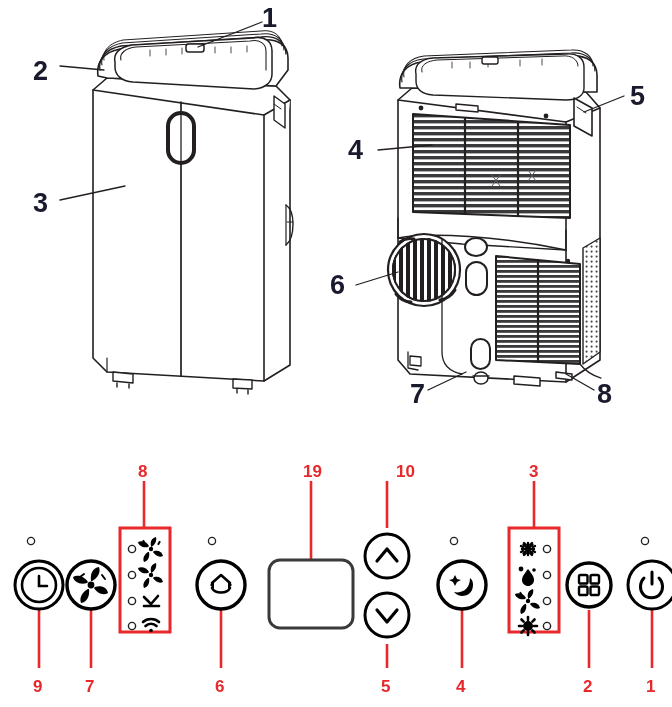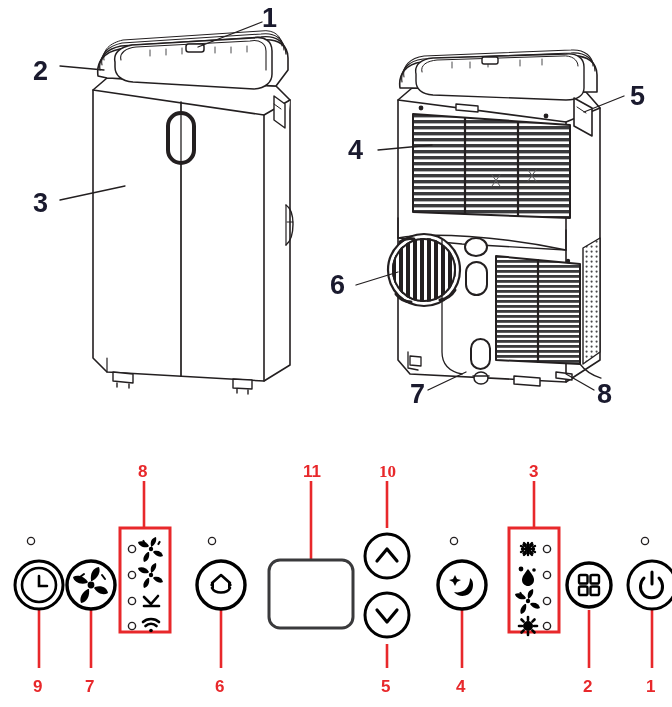--- a/index.html
+++ b/index.html
@@ -419,22 +419,22 @@
       <circle cx="652" cy="585" r="24" fill="#ffffff" stroke="#000000" stroke-width="3"></circle>
       <g fill="none" stroke="#000000" stroke-width="3" stroke-linecap="round">
         <path d="M644,578 C640,582 639,589 643,594 C647,599 656,599 660,594 C664,589 663,582 659,578"></path>
         <path d="M652,572 L652,584"></path>
       </g>
       <circle cx="645" cy="541" r="3.6" fill="#ffffff" stroke="#231f20" stroke-width="1.3"></circle>
     </g>
   </svg>
 
   <div class="callout-num-panel" style="left:138px; top:463px;">8</div>
-  <div class="callout-num-panel" style="left:303px; top:463px;">11</div>
-  <div class="callout-num-panel" style="left:379px; top:463px;font-family:Liberation Serif, serif;">10</div>
+  <div class="callout-num-panel" style="left:303px; top:463px;">19</div>
+  <div class="callout-num-panel" style="left:396px; top:463px;">10</div>
   <div class="callout-num-panel" style="left:529px; top:463px;">3</div>
 
   <div class="callout-num-panel" style="left:33px;  top:678px;">9</div>
   <div class="callout-num-panel" style="left:85px;  top:678px;">7</div>
   <div class="callout-num-panel" style="left:215px; top:678px;">6</div>
   <div class="callout-num-panel" style="left:381px; top:678px;">5</div>
   <div class="callout-num-panel" style="left:456px; top:678px;">4</div>
   <div class="callout-num-panel" style="left:583px; top:678px;">2</div>
   <div class="callout-num-panel" style="left:646px; top:678px;">1</div>
 

